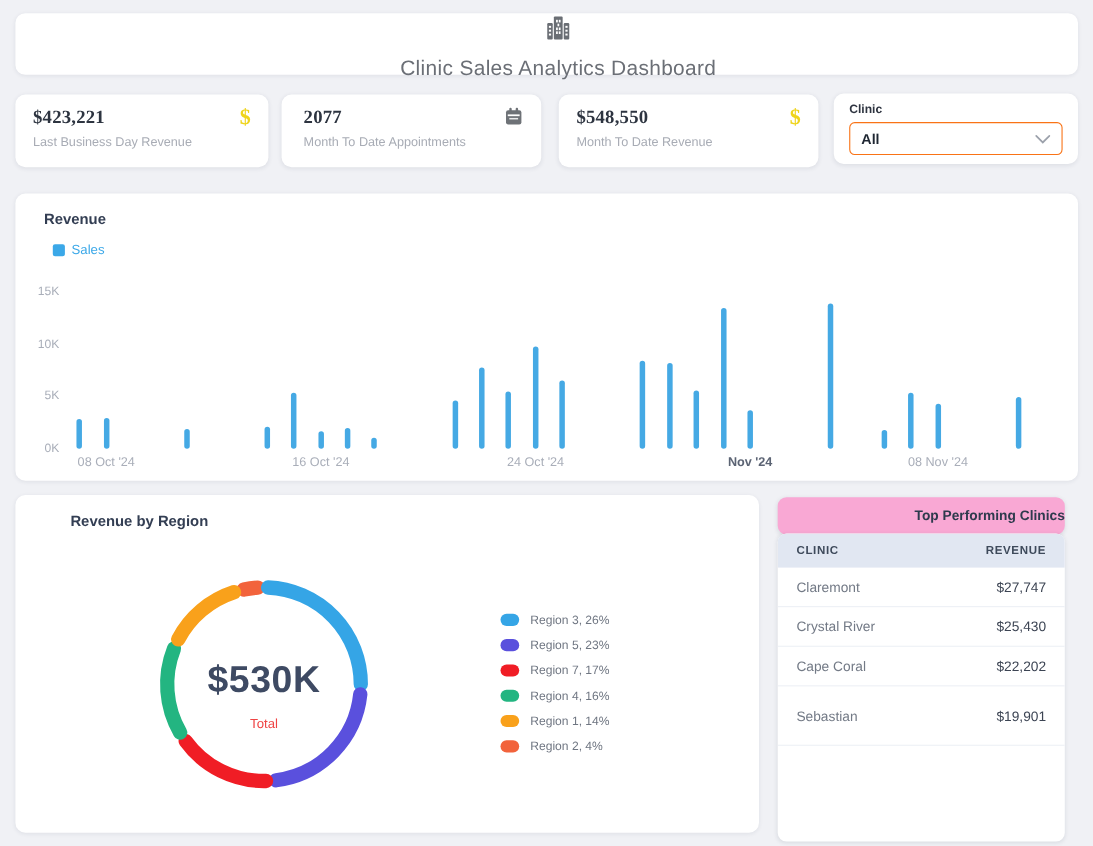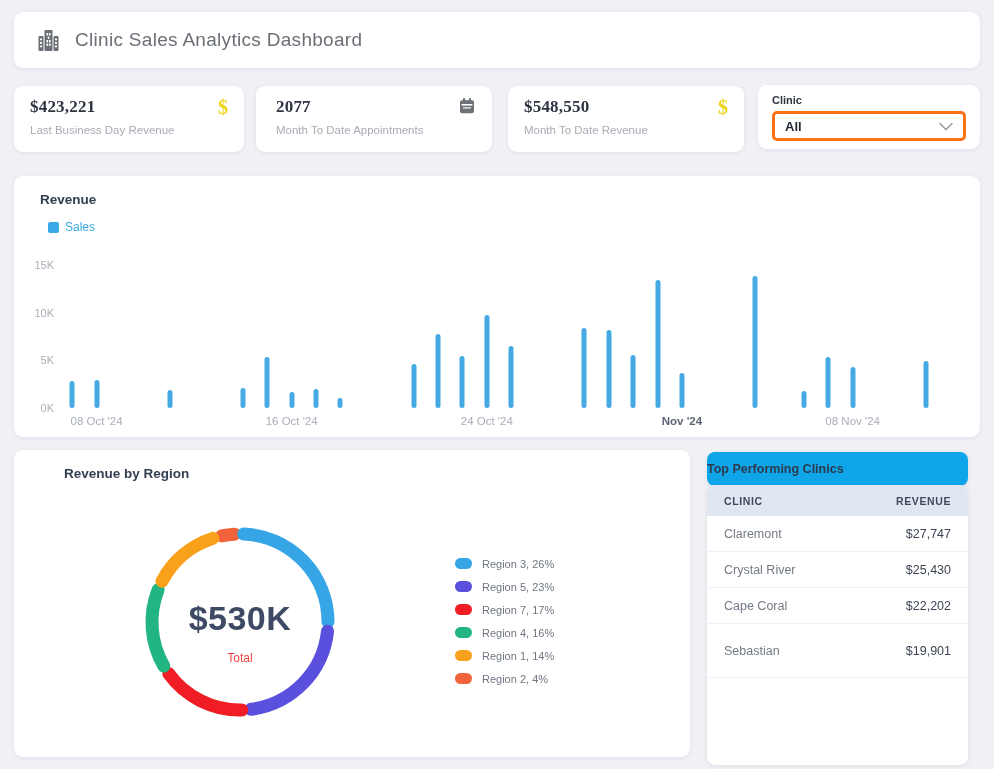--- a/index.html
+++ b/index.html
@@ -12,31 +12,31 @@
     overflow: hidden;
   }
   .card {
     position: absolute;
     background: #fff;
     border-radius: 9px;
     box-shadow: 0 1px 4px rgba(20,35,60,0.08);
   }
   
   .header-card { left: 14px; top: 12px; width: 966px; height: 56px;
-    display: flex; align-items: center; padding-left: 21px; gap: 13px; }
+    display: flex; align-items: center; padding-left: 21px; gap: 13px; flex-direction: column; }
   .app-title { font-size: 19px; color: #6B6F76; font-weight: 500; letter-spacing: 0.3px; }
   
   .kpi-card { top: 86px; height: 66px; padding: 11px 16px 0 16px; }
   .kpi-top { display: flex; justify-content: space-between; align-items: flex-start; font-family: Liberation Serif, serif; }
   .kpi-value { font-size: 17px; font-weight: bold; color: #2D3440; letter-spacing: 0.2px; }
   .kpi-label { font-size: 11.5px; color: #A8ACB5; margin-top: 7px; }
   .dollar-glyph { color: #EFD41C; font-size: 20px; font-weight: bold; line-height: 20px; }
   .filter-card { left: 758px; top: 85px; width: 222px; height: 64px; padding: 9px 14px; }
   .filter-label { font-size: 11px; font-weight: bold; color: #2E3440; }
-  .select-box { margin-top: 5px; height: 30px; border: 3px solid #f97316; border-radius: 5px;
+  .select-box { margin-top: 5px; height: 30px; border: 1px solid #f97316; border-radius: 5px;
     display: flex; align-items: center; justify-content: space-between; padding: 0 10px;
     background: #fff; cursor: pointer; }
   .select-value { font-size: 13px; font-weight: bold; color: #1F2733; }
   
   .revenue-panel { left: 14px; top: 176px; width: 966px; height: 261px; }
   .panel-title { position: absolute; left: 26px; top: 16px; font-size: 13.5px; font-weight: bold; color: #333E53; }
   .sales-legend { position: absolute; left: 34px; top: 44px; display: flex; align-items: center; gap: 6px; cursor: pointer; }
   .sales-swatch { width: 11px; height: 11px; border-radius: 2px; background: #3BA8E8; }
   .sales-label { font-size: 12px; color: #3BA8E8; }
   .plot { position: absolute; left: 46px; top: 89px; width: 900px; height: 143px; }
@@ -54,22 +54,22 @@
   .donut-center { position: absolute; left: 0; width: 100%; text-align: center; margin-top: 21px; }
   .donut-value { top: 58px; font-size: 34px; font-weight: 600; color: #3E4A63; letter-spacing: 0.5px; }
   .donut-label { top: 110px; font-size: 12px; color: #ef4444; }
   .region-legend { position: absolute; left: 441px; top: 102px; }
   .legend-item { display: flex; align-items: center; gap: 10px; height: 23px; }
   .legend-dot { width: 17px; height: 11px; border-radius: 6px; flex: 0 0 auto; }
   .legend-text { font-size: 11px; color: #6F7682; }
   
   .table-zone { position: absolute; left: 707px; top: 452px; width: 261px; height: 313px; }
   .table-title-card { position: absolute; left: 0; top: 0; width: 100%; height: 34px;
-    background: #0ea5e9; border-radius: 8px; box-shadow: 0 1px 4px rgba(20,35,60,0.10);
-    display: flex; align-items: center; justify-content: flex-start; }
+    background: #f9a8d4; border-radius: 8px; box-shadow: 0 1px 4px rgba(20,35,60,0.10);
+    display: flex; align-items: center; justify-content: flex-end; }
   .table-title { font-size: 12.5px; font-weight: bold; color: #2E3A4D; }
   .table-card { position: absolute; left: 0; top: 33px; width: 100%; height: 280px;
     background: #fff; border-radius: 8px; box-shadow: 0 1px 4px rgba(20,35,60,0.10); overflow: hidden; }
   .thead { height: 31px; background: #E1E7F2; display: flex; align-items: center;
     justify-content: space-between; padding: 0 17px; }
   .th { font-size: 10.5px; font-weight: bold; color: #3E4A5B; letter-spacing: 0.6px; }
   .trow { display: flex; align-items: center; justify-content: space-between;
     padding: 0 17px; height: 36px; border-bottom: 1px solid #EDF0F6; }
   .trow:last-child { height: 54px; }
   .td-name { font-size: 12.5px; color: #737A86; }

